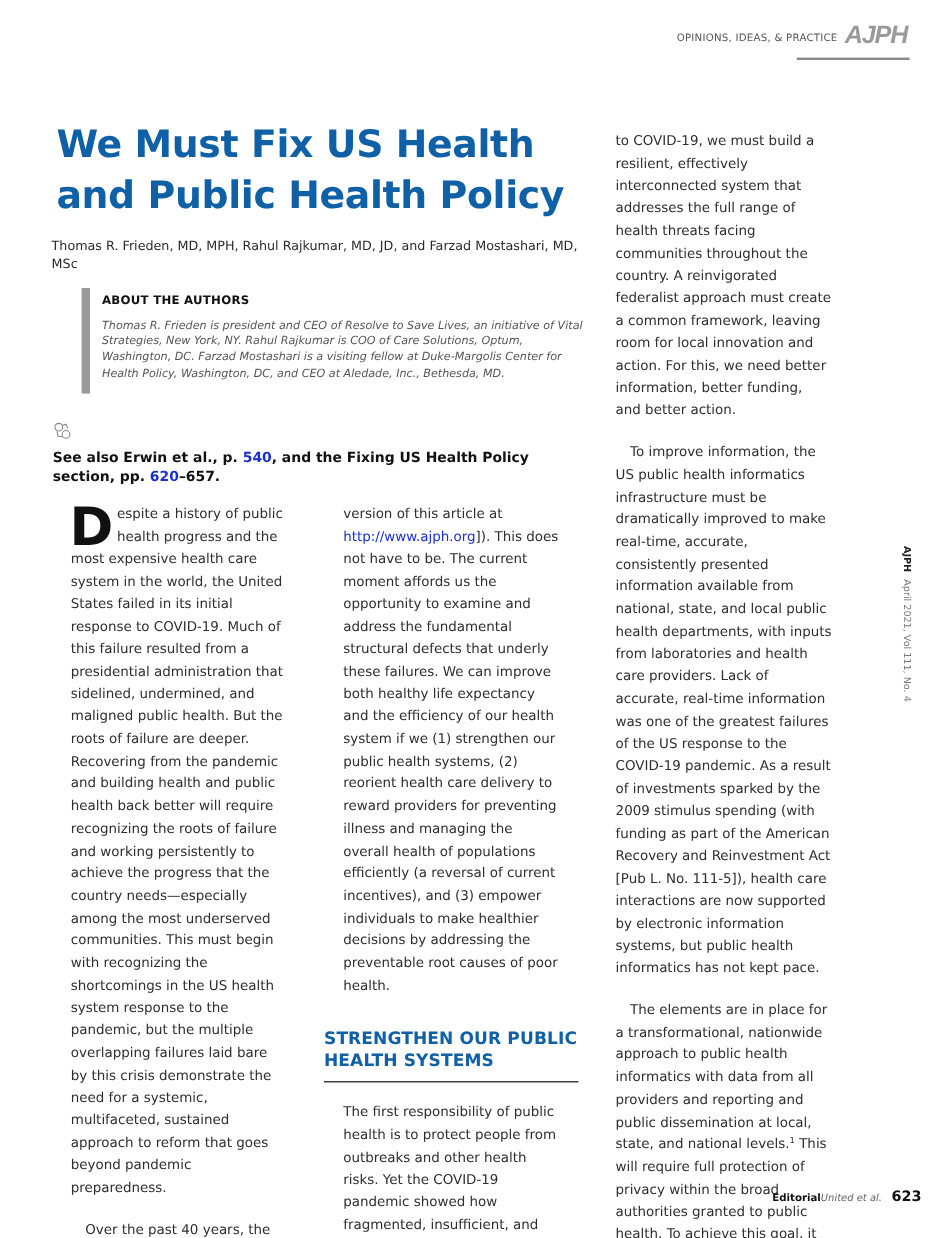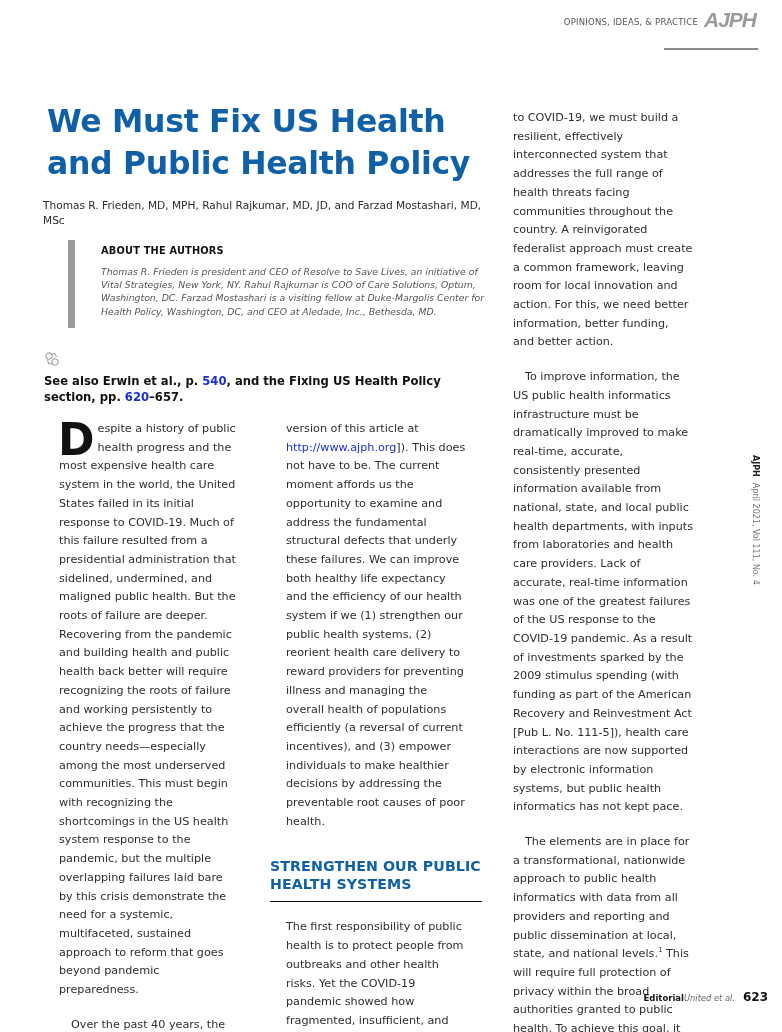--- a/index.html
+++ b/index.html
@@ -1,21 +1,21 @@
 <!DOCTYPE html>
 <html><head>
   <meta charset="utf-8">
   <style>
     html, body { margin: 0; padding: 0; }
     body {
       width: 782px; height: 1032px; background: #ffffff; position: relative; overflow: hidden;
       font-family: "DejaVu Sans", sans-serif; color: #2a2a2a;
     }
     .header {
-      position: absolute; right: 26px; top: 10px; display: flex; align-items: flex-end; gap: 6px;
+      position: absolute; right: 26px; top: 20px; display: flex; align-items: flex-end; gap: 6px;
     }
     .header-section {
       font-size: 8.5px; letter-spacing: 0.2px; color: #555; padding-bottom: 3px;
       font-family: "DejaVu Sans", sans-serif;
     }
     .header-logo {
       font-family: "Liberation Sans", sans-serif; font-size: 21px; font-weight: bold; font-style: italic;
       color: #9a9a9a; letter-spacing: -1px; line-height: 20px;
     }
     .header-rule {
@@ -25,21 +25,21 @@
       position: absolute; left: 43px; top: 96px; width: 460px; margin: 4px;
       font-family: "DejaVu Sans", sans-serif; font-weight: bold; font-size: 31.5px; line-height: 42px;
       color: #1060a8; letter-spacing: -0.3px;
     }
     .authors {
       position: absolute; left: 43px; top: 198px; width: 445px;
       font-size: 10.6px; line-height: 15px; color: #2a2a2a;
     }
     .about-box {
       position: absolute; left: 68px; top: 240px; width: 418px; height: 88px;
-      border-left: 7px solid #999a9c; padding-left: 26px; box-sizing: border-box;
+      border-left: 7px solid #999a9c; padding-left: 10px; box-sizing: border-box;
     }
     .about-title {
       font-size: 9.8px; font-weight: bold; color: #111; margin: 5px 0 9px 0; letter-spacing: 0.2px;
     }
     .about-text {
       font-size: 9.3px; font-style: italic; line-height: 13.2px; color: #555;
     }
     .seealso {
       position: absolute; left: 44px; top: 350px; width: 445px; display: flex; gap: 6px; flex-direction: column;
     }

